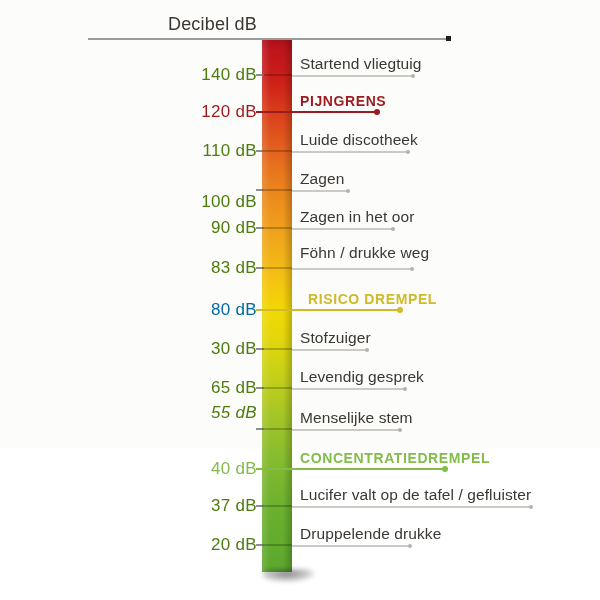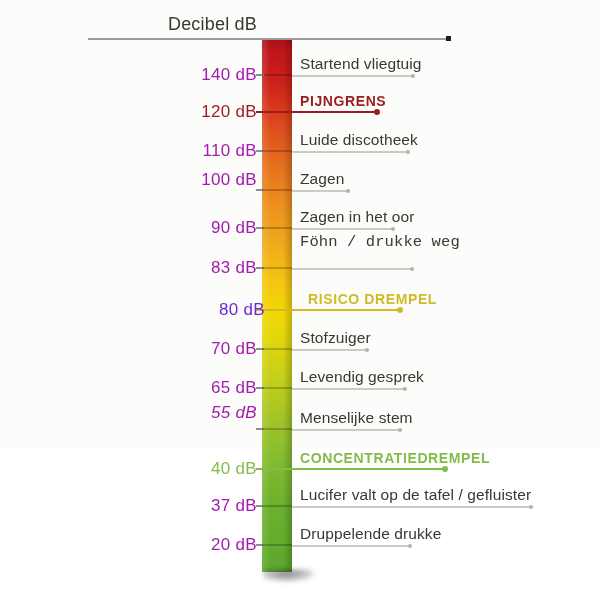--- a/index.html
+++ b/index.html
@@ -35,21 +35,21 @@
     background:linear-gradient(90deg, rgba(255,255,255,.14) 0%, rgba(255,255,255,0) 28%, rgba(0,0,0,0) 70%, rgba(0,0,0,.20) 100%);
   }
   .bar-shadow{
     position:absolute;left:263px;top:569px;width:52px;height:13px;
     background:radial-gradient(ellipse at 45% 35%, rgba(40,40,40,.55) 0%, rgba(60,60,60,.25) 55%, rgba(0,0,0,0) 75%);
     filter:blur(2px);
   }
   .seg{position:absolute;}
   .db-label{
     position:absolute;left:0;width:257px;text-align:right;
-    font-size:17px;color:#a21caf;line-height:1;
+    font-size:17px;color:#4d7c0f;line-height:1;
     transform:translateY(-55%);
     letter-spacing:.3px;
     white-space:nowrap;
   }
   .desc{
     position:absolute;left:300px;
     font-size:15.5px;color:#3b3733;line-height:1;
     transform:translateY(-100%);
     white-space:nowrap;
     letter-spacing:.1px;
@@ -83,43 +83,43 @@
       <div class="seg" style="left: 256px; top: 150px; width: 8px; height: 2px; background: rgb(143, 143, 143);"></div>
       <div class="seg" style="left: 262px; top: 150px; width: 30px; height: 2px; background: rgba(0, 0, 0, 0.22);"></div>
       <div class="seg" style="left: 292px; top: 151px; width: 116px; height: 1.5px; background: rgb(203, 203, 198);"></div>
       <div class="dot" style="left: 406px; top: 150px; width: 4px; height: 4px; background: rgb(179, 179, 173);"></div>
       <div class="db-label" style="top: 151px;">110 dB</div>
       <div class="desc" style="top: 147px;">Luide discotheek</div>
       <div class="seg" style="left: 256px; top: 189px; width: 8px; height: 2px; background: rgb(143, 143, 143);"></div>
       <div class="seg" style="left: 262px; top: 189px; width: 30px; height: 2px; background: rgba(0, 0, 0, 0.22);"></div>
       <div class="seg" style="left: 292px; top: 190px; width: 56px; height: 1.5px; background: rgb(203, 203, 198);"></div>
       <div class="dot" style="left: 346px; top: 189px; width: 4px; height: 4px; background: rgb(179, 179, 173);"></div>
-      <div class="db-label" style="top: 180px;">100 dB</div>
+      <div class="db-label" style="top: 202px;">100 dB</div>
       <div class="desc" style="top: 186px;">Zagen</div>
       <div class="seg" style="left: 256px; top: 227px; width: 8px; height: 2px; background: rgb(143, 143, 143);"></div>
       <div class="seg" style="left: 262px; top: 227px; width: 30px; height: 2px; background: rgba(0, 0, 0, 0.22);"></div>
       <div class="seg" style="left: 292px; top: 228px; width: 101px; height: 1.5px; background: rgb(203, 203, 198);"></div>
       <div class="dot" style="left: 391px; top: 227px; width: 4px; height: 4px; background: rgb(179, 179, 173);"></div>
       <div class="db-label" style="top: 228px;">90 dB</div>
       <div class="desc" style="top: 224px;">Zagen in het oor</div>
       <div class="seg" style="left: 256px; top: 267px; width: 8px; height: 2px; background: rgb(143, 143, 143);"></div>
       <div class="seg" style="left: 262px; top: 267px; width: 30px; height: 2px; background: rgba(0, 0, 0, 0.22);"></div>
       <div class="seg" style="left: 292px; top: 268px; width: 120px; height: 1.5px; background: rgb(203, 203, 198);"></div>
       <div class="dot" style="left: 410px; top: 267px; width: 4px; height: 4px; background: rgb(179, 179, 173);"></div>
       <div class="db-label" style="top: 268px;">83 dB</div>
-      <div class="desc" style="top: 250px; font-family: Liberation Mono, monospace;">Föhn / drukke weg</div>
+      <div class="desc" style="top: 260px;">Föhn / drukke weg</div>
       <div class="seg" style="left: 256px; top: 309px; width: 143px; height: 2px; background: rgb(207, 186, 40);"></div>
       <div class="dot" style="left: 397px; top: 307px; width: 6px; height: 6px; background: rgb(207, 186, 40);"></div>
-      <div class="db-label" style="top: 310px; color: #6d28d9; margin-left: 8px;">80 dB</div>
+      <div class="db-label" style="top: 310px; color: #0369a1;">80 dB</div>
       <div class="desc th" style="top: 306px; color: rgb(207, 186, 40); padding-left: 8px;">RISICO DREMPEL</div>
       <div class="seg" style="left: 256px; top: 348px; width: 8px; height: 2px; background: rgb(143, 143, 143);"></div>
       <div class="seg" style="left: 262px; top: 348px; width: 30px; height: 2px; background: rgba(0, 0, 0, 0.22);"></div>
       <div class="seg" style="left: 292px; top: 349px; width: 75px; height: 1.5px; background: rgb(203, 203, 198);"></div>
       <div class="dot" style="left: 365px; top: 348px; width: 4px; height: 4px; background: rgb(179, 179, 173);"></div>
-      <div class="db-label" style="top: 349px;">70 dB</div>
+      <div class="db-label" style="top: 349px;">30 dB</div>
       <div class="desc" style="top: 345px;">Stofzuiger</div>
       <div class="seg" style="left: 256px; top: 387px; width: 8px; height: 2px; background: rgb(143, 143, 143);"></div>
       <div class="seg" style="left: 262px; top: 387px; width: 30px; height: 2px; background: rgba(0, 0, 0, 0.22);"></div>
       <div class="seg" style="left: 292px; top: 388px; width: 113px; height: 1.5px; background: rgb(203, 203, 198);"></div>
       <div class="dot" style="left: 403px; top: 387px; width: 4px; height: 4px; background: rgb(179, 179, 173);"></div>
       <div class="db-label" style="top: 388px;">65 dB</div>
       <div class="desc" style="top: 384px;">Levendig gesprek</div>
       <div class="seg" style="left: 256px; top: 428px; width: 8px; height: 2px; background: rgb(143, 143, 143);"></div>
       <div class="seg" style="left: 262px; top: 428px; width: 30px; height: 2px; background: rgba(0, 0, 0, 0.22);"></div>
       <div class="seg" style="left: 292px; top: 429px; width: 108px; height: 1.5px; background: rgb(203, 203, 198);"></div>

